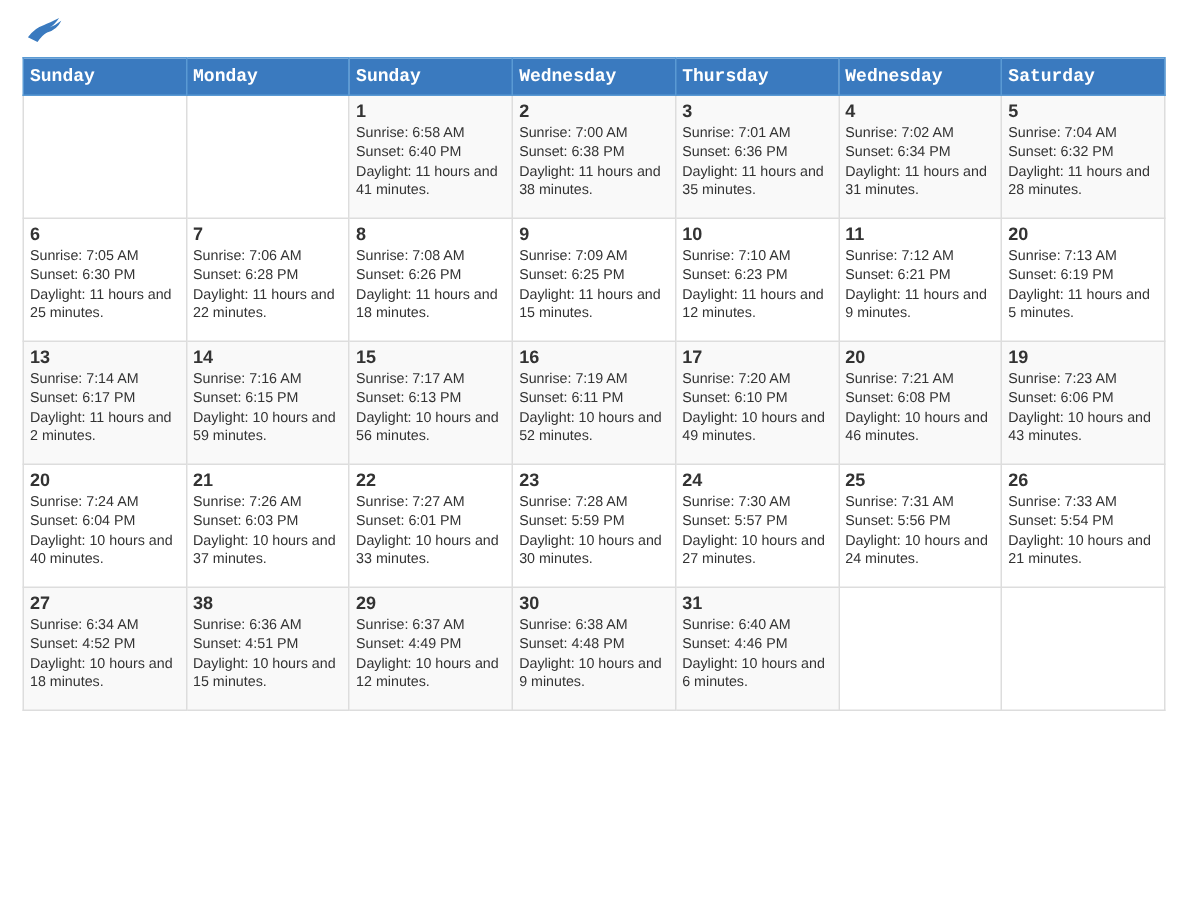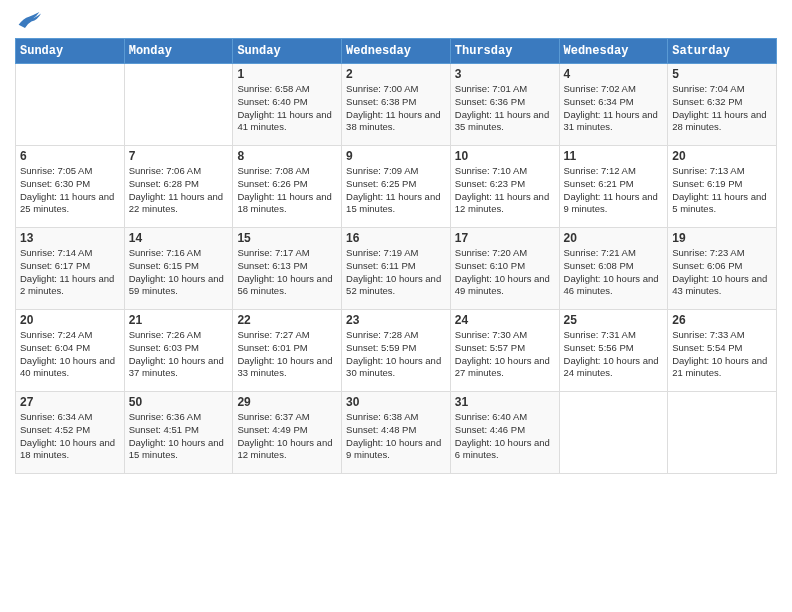--- a/index.html
+++ b/index.html
@@ -250,21 +250,21 @@
             <span class="day-number">26</span>
             <div class="cell-content">Sunrise: 7:33 AM<br>Sunset: 5:54 PM<br>Daylight: 10 hours and 21 minutes.</div>
           </td>
         </tr>
         <tr>
           <td>
             <span class="day-number">27</span>
             <div class="cell-content">Sunrise: 6:34 AM<br>Sunset: 4:52 PM<br>Daylight: 10 hours and 18 minutes.</div>
           </td>
           <td>
-            <span class="day-number">50</span>
+            <span class="day-number">38</span>
             <div class="cell-content">Sunrise: 6:36 AM<br>Sunset: 4:51 PM<br>Daylight: 10 hours and 15 minutes.</div>
           </td>
           <td>
             <span class="day-number">29</span>
             <div class="cell-content">Sunrise: 6:37 AM<br>Sunset: 4:49 PM<br>Daylight: 10 hours and 12 minutes.</div>
           </td>
           <td>
             <span class="day-number">30</span>
             <div class="cell-content">Sunrise: 6:38 AM<br>Sunset: 4:48 PM<br>Daylight: 10 hours and 9 minutes.</div>
           </td>

